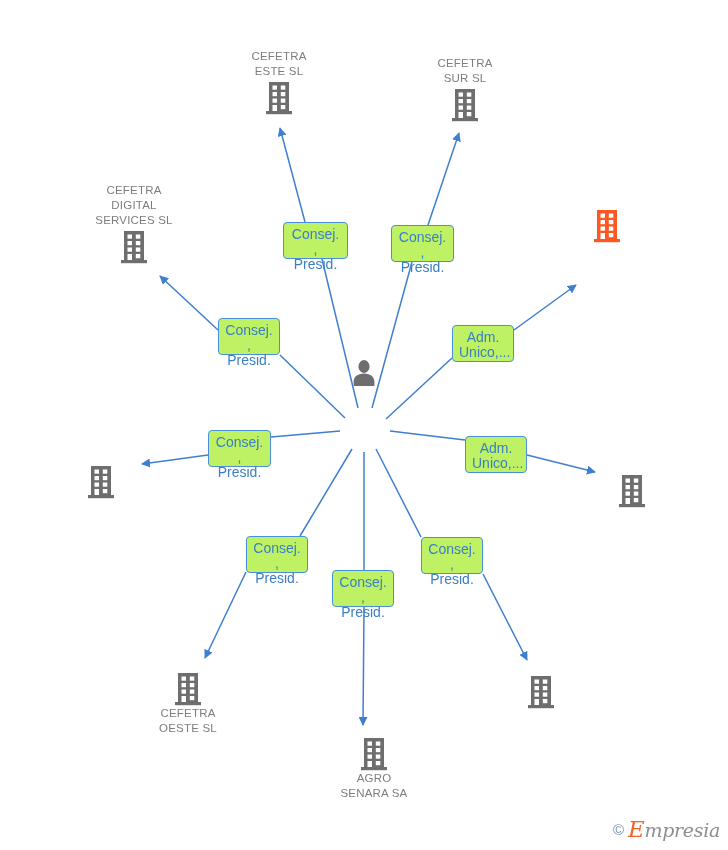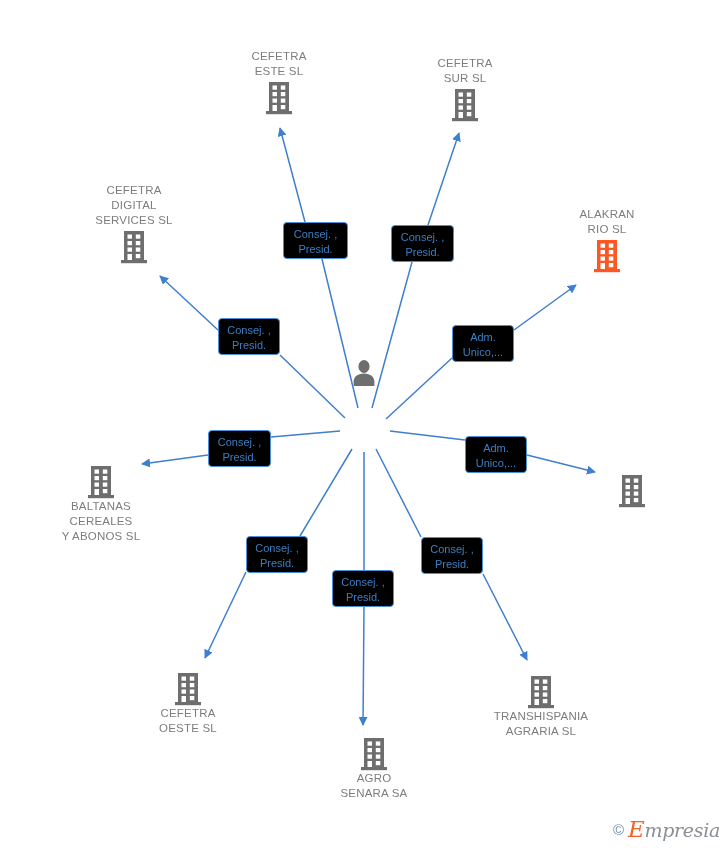--- a/index.html
+++ b/index.html
@@ -41,23 +41,23 @@
   }
   .node-icon {
     display: block;
     margin: 2px auto 0 auto;
   }
   .node.person .node-icon { margin-top: 3px; }
   .edge-label {
     position: absolute;
     border: 1px solid #4a90d9;
     border-radius: 4px;
-    background: #000000;
+    background: #bef264;
     color: #3a7fc4;
-    font-size: 11px;
+    font-size: 14px;
     line-height: 15px;
     text-align: center;
     padding: 4px 6px 5px 6px;
     white-space: pre-line;
     cursor: pointer;
     box-sizing: border-box;
   }
   #watermark {
     position: absolute;
     right: 8px;
@@ -156,22 +156,20 @@
           <rect x="7.5" y="11" width="4.5" height="4.2" fill="#ffffff"></rect>
           <rect x="15.8" y="11" width="4.5" height="4.2" fill="#ffffff"></rect>
           <rect x="7.5" y="17.5" width="4.5" height="4.2" fill="#ffffff"></rect>
           <rect x="15.8" y="17.5" width="4.5" height="4.2" fill="#ffffff"></rect>
           <rect x="7.5" y="24" width="4.5" height="6" fill="#ffffff"></rect>
           <rect x="15.8" y="24" width="4.5" height="4.2" fill="#ffffff"></rect>
           <rect x="1" y="30" width="26" height="3.2" fill="#6e6e6e"></rect>
         </svg>
       </div>
       <div class="node" style="left: 607px; top: 207px;">
-        <div class="node-label">ALAKRAN
-RIO  SL</div>
         <svg class="node-icon" width="28" height="34" viewBox="0 0 28 34" xmlns="http://www.w3.org/2000/svg">
           <rect x="4" y="1" width="20" height="29" fill="#ff5722"></rect>
           <rect x="7.5" y="4.5" width="4.5" height="4.2" fill="#ffffff"></rect>
           <rect x="15.8" y="4.5" width="4.5" height="4.2" fill="#ffffff"></rect>
           <rect x="7.5" y="11" width="4.5" height="4.2" fill="#ffffff"></rect>
           <rect x="15.8" y="11" width="4.5" height="4.2" fill="#ffffff"></rect>
           <rect x="7.5" y="17.5" width="4.5" height="4.2" fill="#ffffff"></rect>
           <rect x="15.8" y="17.5" width="4.5" height="4.2" fill="#ffffff"></rect>
           <rect x="7.5" y="24" width="4.5" height="6" fill="#ffffff"></rect>
           <rect x="15.8" y="24" width="4.5" height="4.2" fill="#ffffff"></rect>
@@ -184,23 +182,20 @@
           <rect x="7.5" y="4.5" width="4.5" height="4.2" fill="#ffffff"></rect>
           <rect x="15.8" y="4.5" width="4.5" height="4.2" fill="#ffffff"></rect>
           <rect x="7.5" y="11" width="4.5" height="4.2" fill="#ffffff"></rect>
           <rect x="15.8" y="11" width="4.5" height="4.2" fill="#ffffff"></rect>
           <rect x="7.5" y="17.5" width="4.5" height="4.2" fill="#ffffff"></rect>
           <rect x="15.8" y="17.5" width="4.5" height="4.2" fill="#ffffff"></rect>
           <rect x="7.5" y="24" width="4.5" height="6" fill="#ffffff"></rect>
           <rect x="15.8" y="24" width="4.5" height="4.2" fill="#ffffff"></rect>
           <rect x="1" y="30" width="26" height="3.2" fill="#6e6e6e"></rect>
         </svg>
-        <div class="node-label">BALTANAS
-CEREALES
-Y ABONOS  SL</div>
       </div>
       <div class="node" style="left: 632px; top: 472px;">
         <svg class="node-icon" width="28" height="34" viewBox="0 0 28 34" xmlns="http://www.w3.org/2000/svg">
           <rect x="4" y="1" width="20" height="29" fill="#6e6e6e"></rect>
           <rect x="7.5" y="4.5" width="4.5" height="4.2" fill="#ffffff"></rect>
           <rect x="15.8" y="4.5" width="4.5" height="4.2" fill="#ffffff"></rect>
           <rect x="7.5" y="11" width="4.5" height="4.2" fill="#ffffff"></rect>
           <rect x="15.8" y="11" width="4.5" height="4.2" fill="#ffffff"></rect>
           <rect x="7.5" y="17.5" width="4.5" height="4.2" fill="#ffffff"></rect>
           <rect x="15.8" y="17.5" width="4.5" height="4.2" fill="#ffffff"></rect>
@@ -247,22 +242,20 @@
           <rect x="7.5" y="4.5" width="4.5" height="4.2" fill="#ffffff"></rect>
           <rect x="15.8" y="4.5" width="4.5" height="4.2" fill="#ffffff"></rect>
           <rect x="7.5" y="11" width="4.5" height="4.2" fill="#ffffff"></rect>
           <rect x="15.8" y="11" width="4.5" height="4.2" fill="#ffffff"></rect>
           <rect x="7.5" y="17.5" width="4.5" height="4.2" fill="#ffffff"></rect>
           <rect x="15.8" y="17.5" width="4.5" height="4.2" fill="#ffffff"></rect>
           <rect x="7.5" y="24" width="4.5" height="6" fill="#ffffff"></rect>
           <rect x="15.8" y="24" width="4.5" height="4.2" fill="#ffffff"></rect>
           <rect x="1" y="30" width="26" height="3.2" fill="#6e6e6e"></rect>
         </svg>
-        <div class="node-label">TRANSHISPANIA
-AGRARIA  SL</div>
       </div>
     </div>
   <div id="edge-label-layer">
       <div class="edge-label" style="left: 283px; top: 222px; width: 65px; height: 37px;">Consej. ,
 Presid.</div>
       <div class="edge-label" style="left: 391px; top: 225px; width: 63px; height: 37px;">Consej. ,
 Presid.</div>
       <div class="edge-label" style="left: 218px; top: 318px; width: 62px; height: 37px;">Consej. ,
 Presid.</div>
       <div class="edge-label" style="left: 452px; top: 325px; width: 62px; height: 37px;">Adm.

